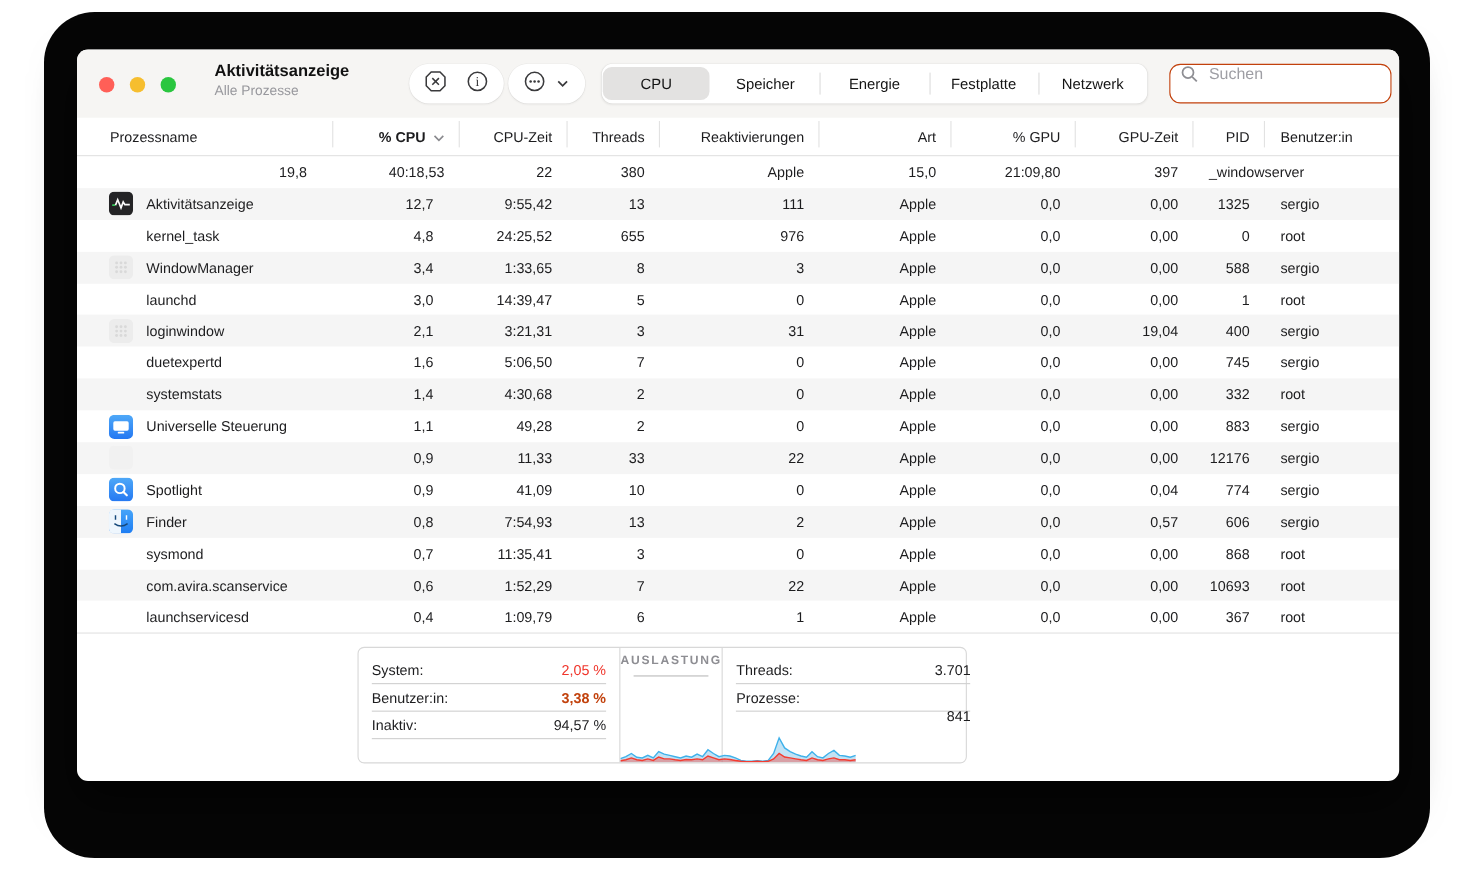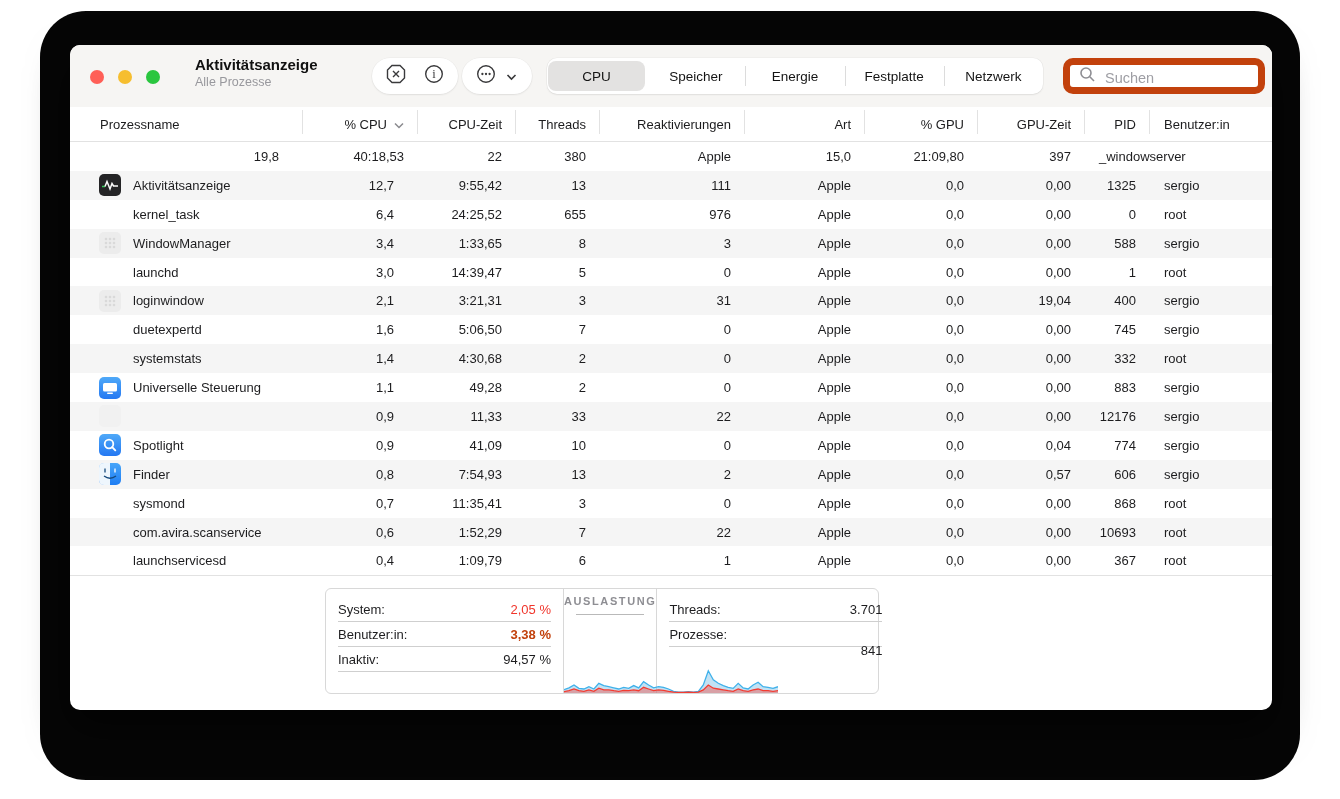--- a/index.html
+++ b/index.html
@@ -14,33 +14,33 @@
   .title-block{position:absolute;left:125px;top:11px;line-height:1.25}
   .wtitle{font-size:15px;font-weight:bold;color:#111}
   .wsub{font-size:12.5px;color:#98989d}
   .pill{position:absolute;top:13px;height:36px;background:#fff;border-radius:18px;box-shadow:0 0 0 .5px rgba(0,0,0,.05),0 1px 2px rgba(0,0,0,.07);display:flex;align-items:center;justify-content:space-evenly}
   .tbtn{width:30px;height:30px;display:flex;align-items:center;justify-content:center;border-radius:15px}
   .chev{margin-left:-4px;margin-right:6px}
   .tab-bar{position:absolute;left:477px;top:13px;width:496px;height:36px;background:#fff;border-radius:10px;box-shadow:0 0 0 .5px rgba(0,0,0,.05),0 1px 2px rgba(0,0,0,.07);display:flex;align-items:stretch;padding:0}
   .tab{flex:1;margin:3px 1px;display:flex;align-items:center;justify-content:center;font-size:13.5px;color:#141414;border-radius:8px;position:relative;cursor:default;white-space:nowrap}
   .tab.selected{background:#e3e2e1}
   .tab.divided::before{content:"";position:absolute;left:-1px;top:5px;bottom:5px;width:1px;background:#dcdcdc}
-  .search{position:absolute;left:993px;top:13px;width:202px;height:36px;background:#fff;border:7px solid #c2410c;box-sizing:border-box;border-radius:10px;display:flex;align-items:flex-end;padding:0 9px;gap:7px}
+  .search{position:absolute;left:993px;top:13px;width:202px;height:36px;background:#fff;border:1px solid #c2410c;box-sizing:border-box;border-radius:10px;display:flex;align-items:flex-start;padding:0 9px;gap:7px}
   .search input{border:none;outline:none;flex:1;font-size:14.5px;font-family:"Liberation Sans",sans-serif;color:#333;background:transparent;min-width:0}
   .search input::placeholder{color:#9e9ea4}
 
   
   .grid{display:grid;grid-template-columns:233px 115px 98px 84px 145px 120px 113px 107px 65px auto}
   .thead{height:34px;align-items:center;border-bottom:1px solid #e2e2e2;font-size:13px;color:#1c1c1e;background:#fff}
   .th{position:relative;text-align:right;padding-right:14px;white-space:nowrap}
   .th::after{content:"";position:absolute;right:0;top:-7px;height:24px;width:1px;background:#e2e2e2}
   .th.c9::after{display:none}
   .th.c0{text-align:left;padding-left:30px}
   .th.c9{text-align:left;padding-left:14px}
-  .th.sorted{font-weight:normal}
+  .th.sorted{font-weight:bold}
   .sortchev{display:inline-block;margin-left:7px}
   .tbody{border-bottom:1px solid #e2e2e2}
   .tr{height:28.9px;align-items:center;font-size:13px;color:#1d1d1f}
   .tr:nth-child(even){background:#f5f5f5}
   .td{text-align:right;padding-right:14px;white-space:nowrap}
   .td.c1{padding-right:24px}
   .td.c9{text-align:left;padding-left:14px}
   .name-cell{display:flex;align-items:center;padding-left:29px;gap:12px;overflow:hidden}
   .picon{width:22px;height:22px;flex:0 0 22px;display:inline-block}
   .picon svg{display:block}
@@ -172,21 +172,21 @@
         <div class="td c6">0,0</div>
         <div class="td c7">0,00</div>
         <div class="td c8">1325</div>
         <div class="td c9">sergio</div>
       </div>
       <div class="tr grid">
         <div class="name-cell c0">
           <span class="picon none"></span>
           <span class="pname">kernel_task</span>
         </div>
-        <div class="td c1">6,4</div>
+        <div class="td c1">4,8</div>
         <div class="td c2">24:25,52</div>
         <div class="td c3">655</div>
         <div class="td c4">976</div>
         <div class="td c5">Apple</div>
         <div class="td c6">0,0</div>
         <div class="td c7">0,00</div>
         <div class="td c8">0</div>
         <div class="td c9">root</div>
       </div>
       <div class="tr grid">

